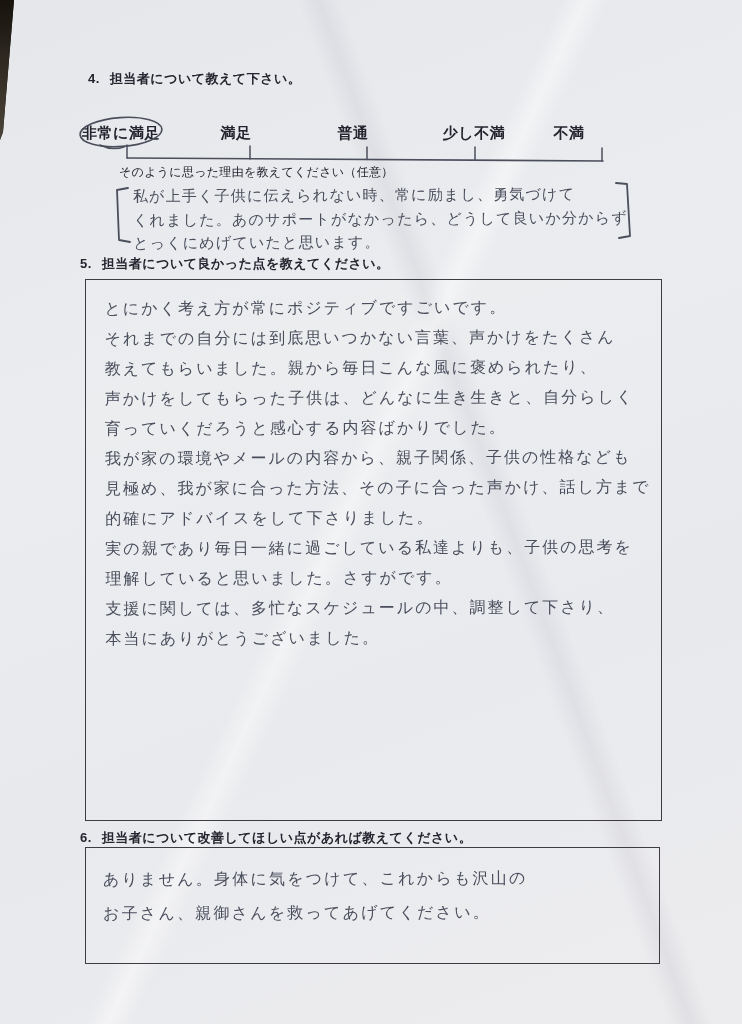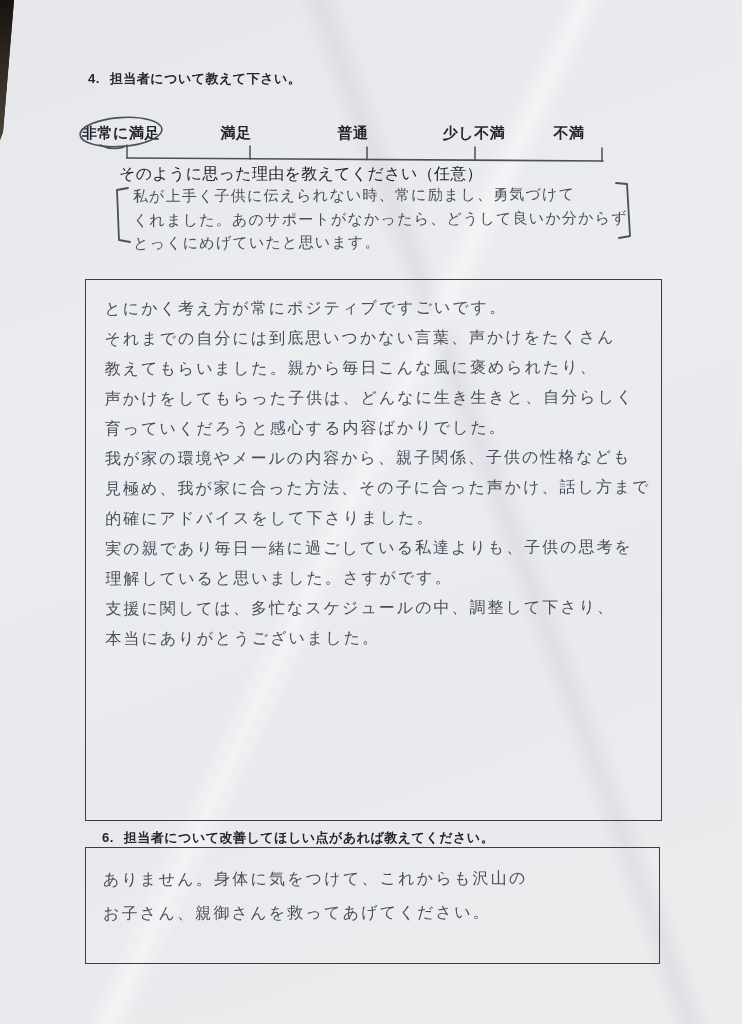--- a/index.html
+++ b/index.html
@@ -23,21 +23,21 @@
   }
   .print{color:#23242e;}
   .q-head{position:absolute;font-size:13px;font-weight:bold;letter-spacing:0.5px;white-space:nowrap;}
   .q-head .num{margin-right:10px;}
   .sub-head{position:absolute;font-size:12.5px;font-weight:normal;letter-spacing:0.5px;white-space:nowrap;}
   .sub-head .num{margin-right:10px;}
   .scale-label{
     position:absolute;top:124px;transform:translateX(-50%);
     font-size:15px;font-weight:600;letter-spacing:0.5px;white-space:nowrap;color:#23242e;
   }
-  .prompt{position:absolute;font-size:16px;letter-spacing:0.3px;white-space:nowrap;color:#23242e;}
+  .prompt{position:absolute;font-size:12px;letter-spacing:0.3px;white-space:nowrap;color:#23242e;}
   .hand{
     font-family:"DejaVu Sans",sans-serif;
     color:#4a4e5c;white-space:nowrap;
   }
   .reason-block{position:absolute;left:133px;top:184px;font-size:15px;letter-spacing:1.2px;line-height:23.5px;transform:rotate(-0.3deg);}
   .answer-box{
     position:absolute;border:1.6px solid #3c3c42;background:rgba(255,255,255,0.06);
     box-sizing:border-box;
   }
   .box5{left:85px;top:279px;width:577px;height:542px;}
@@ -88,38 +88,41 @@
     <svg style="left:110px;top:178px;" width="530" height="75">
       <path class="stroke" d="M18,10 L7,12 L9,62 L20,64" stroke-width="1.8"></path>
       <path class="stroke" d="M506,5 L517,6 L520,58 L509,60" stroke-width="1.8"></path>
     </svg>
     <div class="hand reason-block">
       <div>私が上手く子供に伝えられない時、常に励まし、勇気づけて</div>
       <div>くれました。あのサポートがなかったら、どうして良いか分からず</div>
       <div>とっくにめげていたと思います。</div>
     </div>
 
+    <div class="q-head print" style="left:80px;top:255px;">
+      <span class="num">5.</span><span>担当者について良かった点を教えてください。</span>
+    </div>
 
     <div class="answer-box box5"></div>
     <div class="hand box5-lines">
       <div>とにかく考え方が常にポジティブですごいです。</div>
       <div>それまでの自分には到底思いつかない言葉、声かけをたくさん</div>
       <div>教えてもらいました。親から毎日こんな風に褒められたり、</div>
       <div>声かけをしてもらった子供は、どんなに生き生きと、自分らしく</div>
       <div>育っていくだろうと感心する内容ばかりでした。</div>
       <div>我が家の環境やメールの内容から、親子関係、子供の性格なども</div>
       <div>見極め、我が家に合った方法、その子に合った声かけ、話し方まで</div>
       <div>的確にアドバイスをして下さりました。</div>
       <div>実の親であり毎日一緒に過ごしている私達よりも、子供の思考を</div>
       <div>理解していると思いました。さすがです。</div>
       <div>支援に関しては、多忙なスケジュールの中、調整して下さり、</div>
       <div>本当にありがとうございました。</div>
     </div>
 
-    <div class="q-head print" style="left:80px;top:829px;margin-left:22px;">
+    <div class="q-head print" style="left:80px;top:829px;">
       <span class="num">6.</span><span>担当者について改善してほしい点があれば教えてください。</span>
     </div>
 
     <div class="answer-box box6"></div>
     <div class="hand box6-lines">
       <div>ありません。身体に気をつけて、これからも沢山の</div>
       <div>お子さん、親御さんを救ってあげてください。</div>
     </div>
 
   </div>

